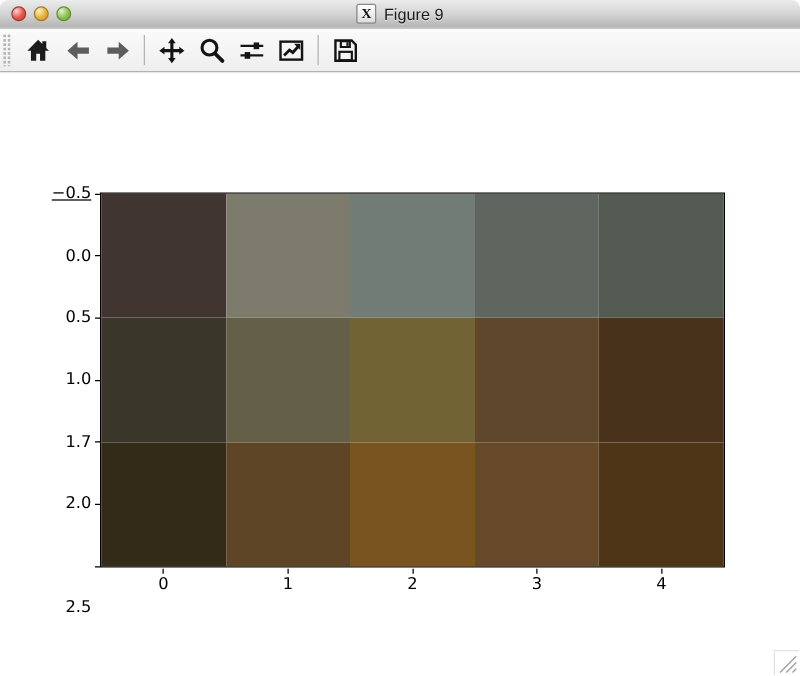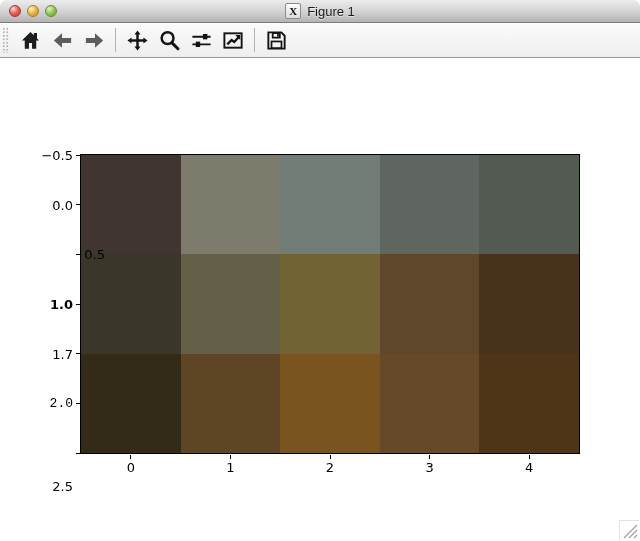--- a/index.html
+++ b/index.html
@@ -83,21 +83,21 @@
 <div class="window">
 
   <div class="titlebar">
     <div class="traffic-lights">
       <span class="tl tl-red"></span>
       <span class="tl tl-yellow"></span>
       <span class="tl tl-green"></span>
     </div>
     <div class="title-group">
       <span class="x11-icon">X</span>
-      <span class="title-text">Figure 1</span>
+      <span class="title-text">Figure 9</span>
     </div>
   </div>
 
   <div class="toolbar">
     <div class="grip"></div>
 
     <button class="tb">
       <svg width="23" height="23" viewBox="0 0 24 24">
         <path d="M3 12 L12 3 L15.5 6.5 V4.2 H18.8 V9.8 L21 12 H18 V20.5 H13.6 V14.6 H10.4 V20.5 H6 V12 Z" fill="#1c1c1c"></path>
       </svg>
@@ -168,31 +168,31 @@
           <div class="cell" style="background: rgb(95, 71, 43);"></div>
           <div class="cell" style="background: rgb(72, 50, 28);"></div>
           <div class="cell" style="background: rgb(51, 42, 23);"></div>
           <div class="cell" style="background: rgb(94, 69, 38);"></div>
           <div class="cell" style="background: rgb(122, 84, 31);"></div>
           <div class="cell" style="background: rgb(101, 73, 40);"></div>
           <div class="cell" style="background: rgb(78, 53, 23);"></div>
         </div>
       <div id="yticks">
           <div class="ytick-mark" style="top: calc(0% - 0.5px);"></div>
-          <span class="ytick-label" style="top: 0%;">−0.5</span>
+          <span class="ytick-label" style="top: 0%; text-decoration: underline;">−0.5</span>
           <div class="ytick-mark" style="top: calc(16.6667% - 0.5px);"></div>
           <span class="ytick-label" style="top: 16.6667%;">0.0</span>
           <div class="ytick-mark" style="top: calc(33.3333% - 0.5px);"></div>
-          <span class="ytick-label" style="top: 33.3333%; margin-left: 32px;">0.5</span>
+          <span class="ytick-label" style="top: 33.3333%;">0.5</span>
           <div class="ytick-mark" style="top: calc(50% - 0.5px);"></div>
-          <span class="ytick-label" style="top: 50%; font-weight: bold;">1.0</span>
+          <span class="ytick-label" style="top: 50%;">1.0</span>
           <div class="ytick-mark" style="top: calc(66.6667% - 0.5px);"></div>
           <span class="ytick-label" style="top: 66.6667%;">1.7</span>
           <div class="ytick-mark" style="top: calc(83.3333% - 0.5px);"></div>
-          <span class="ytick-label" style="top: 83.3333%; font-family: Liberation Mono, monospace;">2.0</span>
+          <span class="ytick-label" style="top: 83.3333%;">2.0</span>
           <div class="ytick-mark" style="top: calc(100% - 0.5px);"></div>
           <span class="ytick-label" style="top: 100%; margin-top: 33px;">2.5</span>
         </div>
       <div id="xticks">
           <div class="xtick-mark" style="left: calc(10% - 0.5px);"></div>
           <span class="xtick-label" style="left: 10%;">0</span>
           <div class="xtick-mark" style="left: calc(30% - 0.5px);"></div>
           <span class="xtick-label" style="left: 30%;">1</span>
           <div class="xtick-mark" style="left: calc(50% - 0.5px);"></div>
           <span class="xtick-label" style="left: 50%;">2</span>

